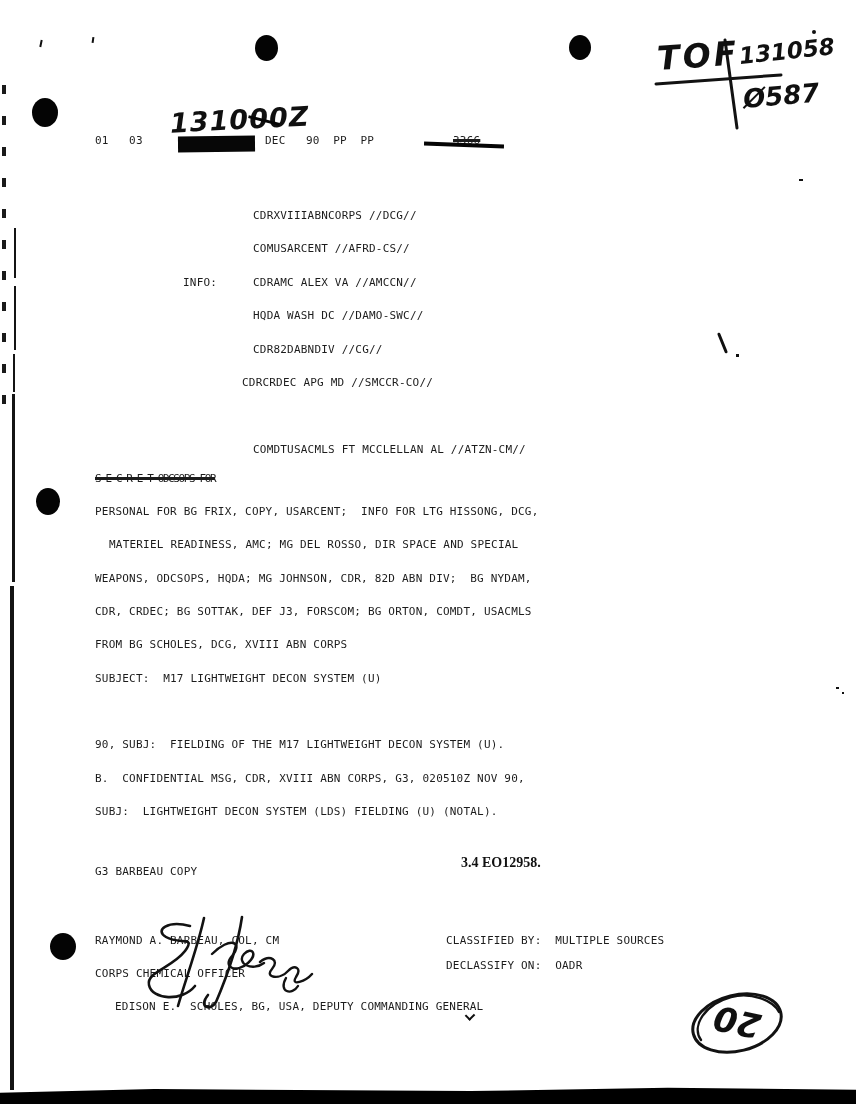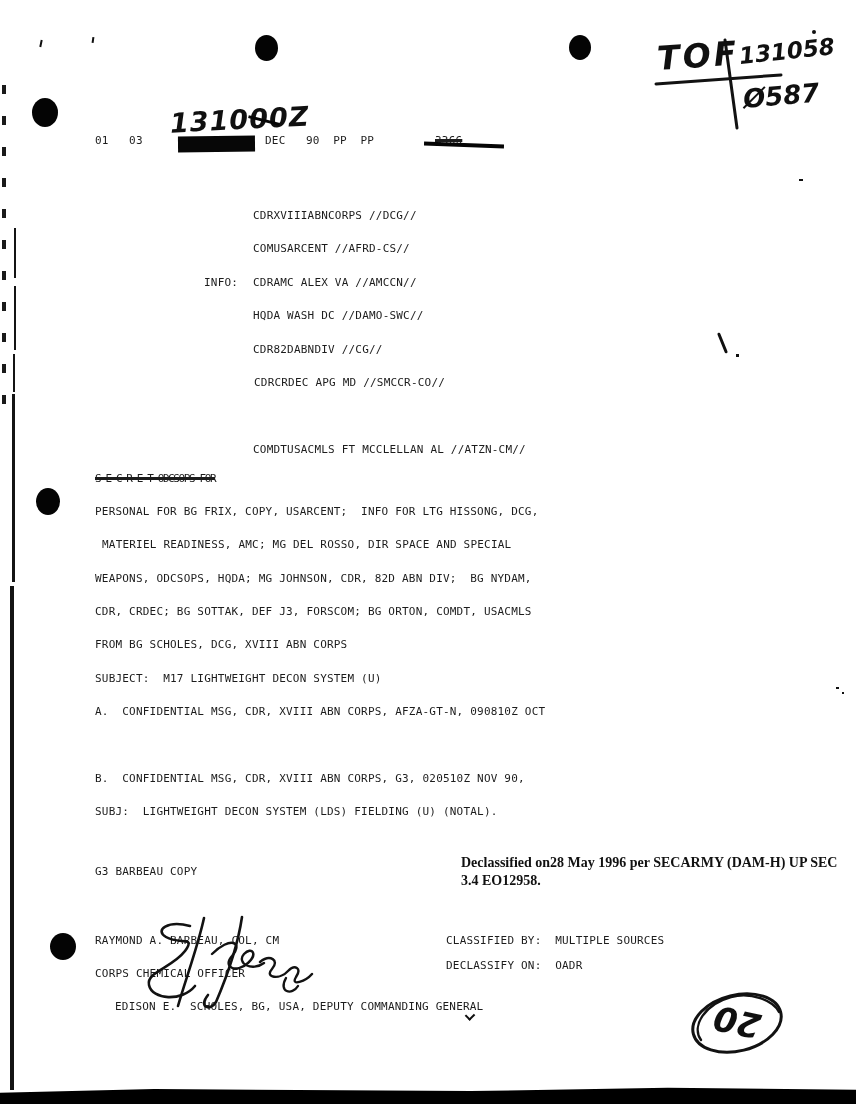--- a/index.html
+++ b/index.html
@@ -58,53 +58,52 @@
     <line x1="85" y1="22" x2="97" y2="110" stroke-width="3"></line>
     <line x1="16" y1="66" x2="141" y2="57" stroke-width="3"></line>
     <text x="18" y="52" font-size="33" letter-spacing="3" transform="rotate(-4 18 52)">TOF</text>
     <text x="100" y="46" font-size="23" transform="rotate(-6 100 46)">131058</text>
     <text x="104" y="90" font-size="26" transform="rotate(-5 104 90)">Ø587</text>
   </svg>
 
   <span class="typed" style="left:95px;top:131px;">01   03</span>
   <div class="redact" style="left:178px;top:136px;width:77px;height:16px;transform:rotate(-.6deg);"></div>
   <span class="typed" style="left:265px;top:131px;">DEC   90  PP  PP</span>
-  <span class="typed struck" style="left:435px;top:131px;">3366</span>
+  <span class="typed struck" style="left:453px;top:131px;">3366</span>
   <div class="bar-strike" style="left:424px;top:143px;width:80px;height:4px;transform:rotate(2deg);"></div>
 
   <div class="hand" style="left:170px;top:104px;font-size:27px;letter-spacing:1px;transform:rotate(-3deg);">131000Z</div>
   <div class="bar-strike" style="left:248px;top:119px;width:32px;height:3px;transform:rotate(14deg);"></div>
 
   <span class="typed" style="left:253px;top:206px;">CDRXVIIIABNCORPS //DCG//</span>
   <span class="typed" style="left:253px;top:239px;">COMUSARCENT //AFRD-CS//</span>
-  <span class="typed" style="left:204px;top:273px;">INFO:</span>
+  <span class="typed" style="left:183px;top:273px;">INFO:</span>
   <span class="typed" style="left:253px;top:273px;">CDRAMC ALEX VA //AMCCN//</span>
   <span class="typed" style="left:253px;top:306px;">HQDA WASH DC //DAMO-SWC//</span>
   <span class="typed" style="left:253px;top:340px;">CDR82DABNDIV //CG//</span>
-  <span class="typed" style="left:254px;top:373px;text-align:right;">CDRCRDEC APG MD //SMCCR-CO//</span>
+  <span class="typed" style="left:242px;top:373px;text-align:right;">CDRCRDEC APG MD //SMCCR-CO//</span>
   <span class="typed" style="left:253px;top:440px;">COMDTUSACMLS FT MCCLELLAN AL //ATZN-CM//</span>
 
   <div class="speck" style="left:721px;top:332px;width:3px;height:22px;transform:rotate(-22deg);border-radius:2px;"></div>
 
   <span class="typed struck" style="left:95px;top:469px;letter-spacing:-1.4px;">S E C R E T ODCSOPS FOR</span>
 
   <span class="typed" style="left:95px;top:502px;">PERSONAL FOR BG FRIX, COPY, USARCENT;  INFO FOR LTG HISSONG, DCG,</span>
-  <span class="typed" style="left:102px;top:535px;">MATERIEL READINESS, AMC; MG DEL ROSSO, DIR SPACE AND SPECIAL</span>
+  <span class="typed" style="left:109px;top:535px;">MATERIEL READINESS, AMC; MG DEL ROSSO, DIR SPACE AND SPECIAL</span>
   <span class="typed" style="left:95px;top:569px;">WEAPONS, ODCSOPS, HQDA; MG JOHNSON, CDR, 82D ABN DIV;  BG NYDAM,</span>
   <span class="typed" style="left:95px;top:602px;">CDR, CRDEC; BG SOTTAK, DEF J3, FORSCOM; BG ORTON, COMDT, USACMLS</span>
   <span class="typed" style="left:95px;top:635px;">FROM BG SCHOLES, DCG, XVIII ABN CORPS</span>
   <span class="typed" style="left:95px;top:669px;">SUBJECT:  M17 LIGHTWEIGHT DECON SYSTEM (U)</span>
-  <span class="typed" style="left:95px;top:702px;">A.  CONFIDENTIAL MSG, CDR, XVIII ABN CORPS, AFZA-GT-N, 090810Z OCT</span>
+  <span class="typed" style="left:95px;top:735px;">90, SUBJ:  FIELDING OF THE M17 LIGHTWEIGHT DECON SYSTEM (U).</span>
   <span class="typed" style="left:95px;top:769px;">B.  CONFIDENTIAL MSG, CDR, XVIII ABN CORPS, G3, 020510Z NOV 90,</span>
   <span class="typed" style="left:95px;top:802px;">SUBJ:  LIGHTWEIGHT DECON SYSTEM (LDS) FIELDING (U) (NOTAL).</span>
 
   <span class="typed" style="left:95px;top:862px;">G3 BARBEAU COPY</span>
 
   <div class="serif-stamp" style="left:461px;top:854px;width:395px;">
-    <div>Declassified on28 May 1996  per SECARMY (DAM-H) UP SEC</div>
     <div>3.4 EO12958.</div>
   </div>
 
   <span class="typed" style="left:95px;top:931px;">RAYMOND A. BARBEAU, COL, CM</span>
   <span class="typed" style="left:95px;top:964px;">CORPS CHEMICAL OFFICER</span>
   <span class="typed" style="left:446px;top:931px;">CLASSIFIED BY:  MULTIPLE SOURCES</span>
   <span class="typed" style="left:446px;top:956px;">DECLASSIFY ON:  OADR</span>
   <span class="typed" style="left:115px;top:997px;">EDISON E.  SCHOLES, BG, USA, DEPUTY COMMANDING GENERAL</span>
 
   <svg style="left:138px;top:916px;" width="185" height="92" viewBox="0 0 185 92">

